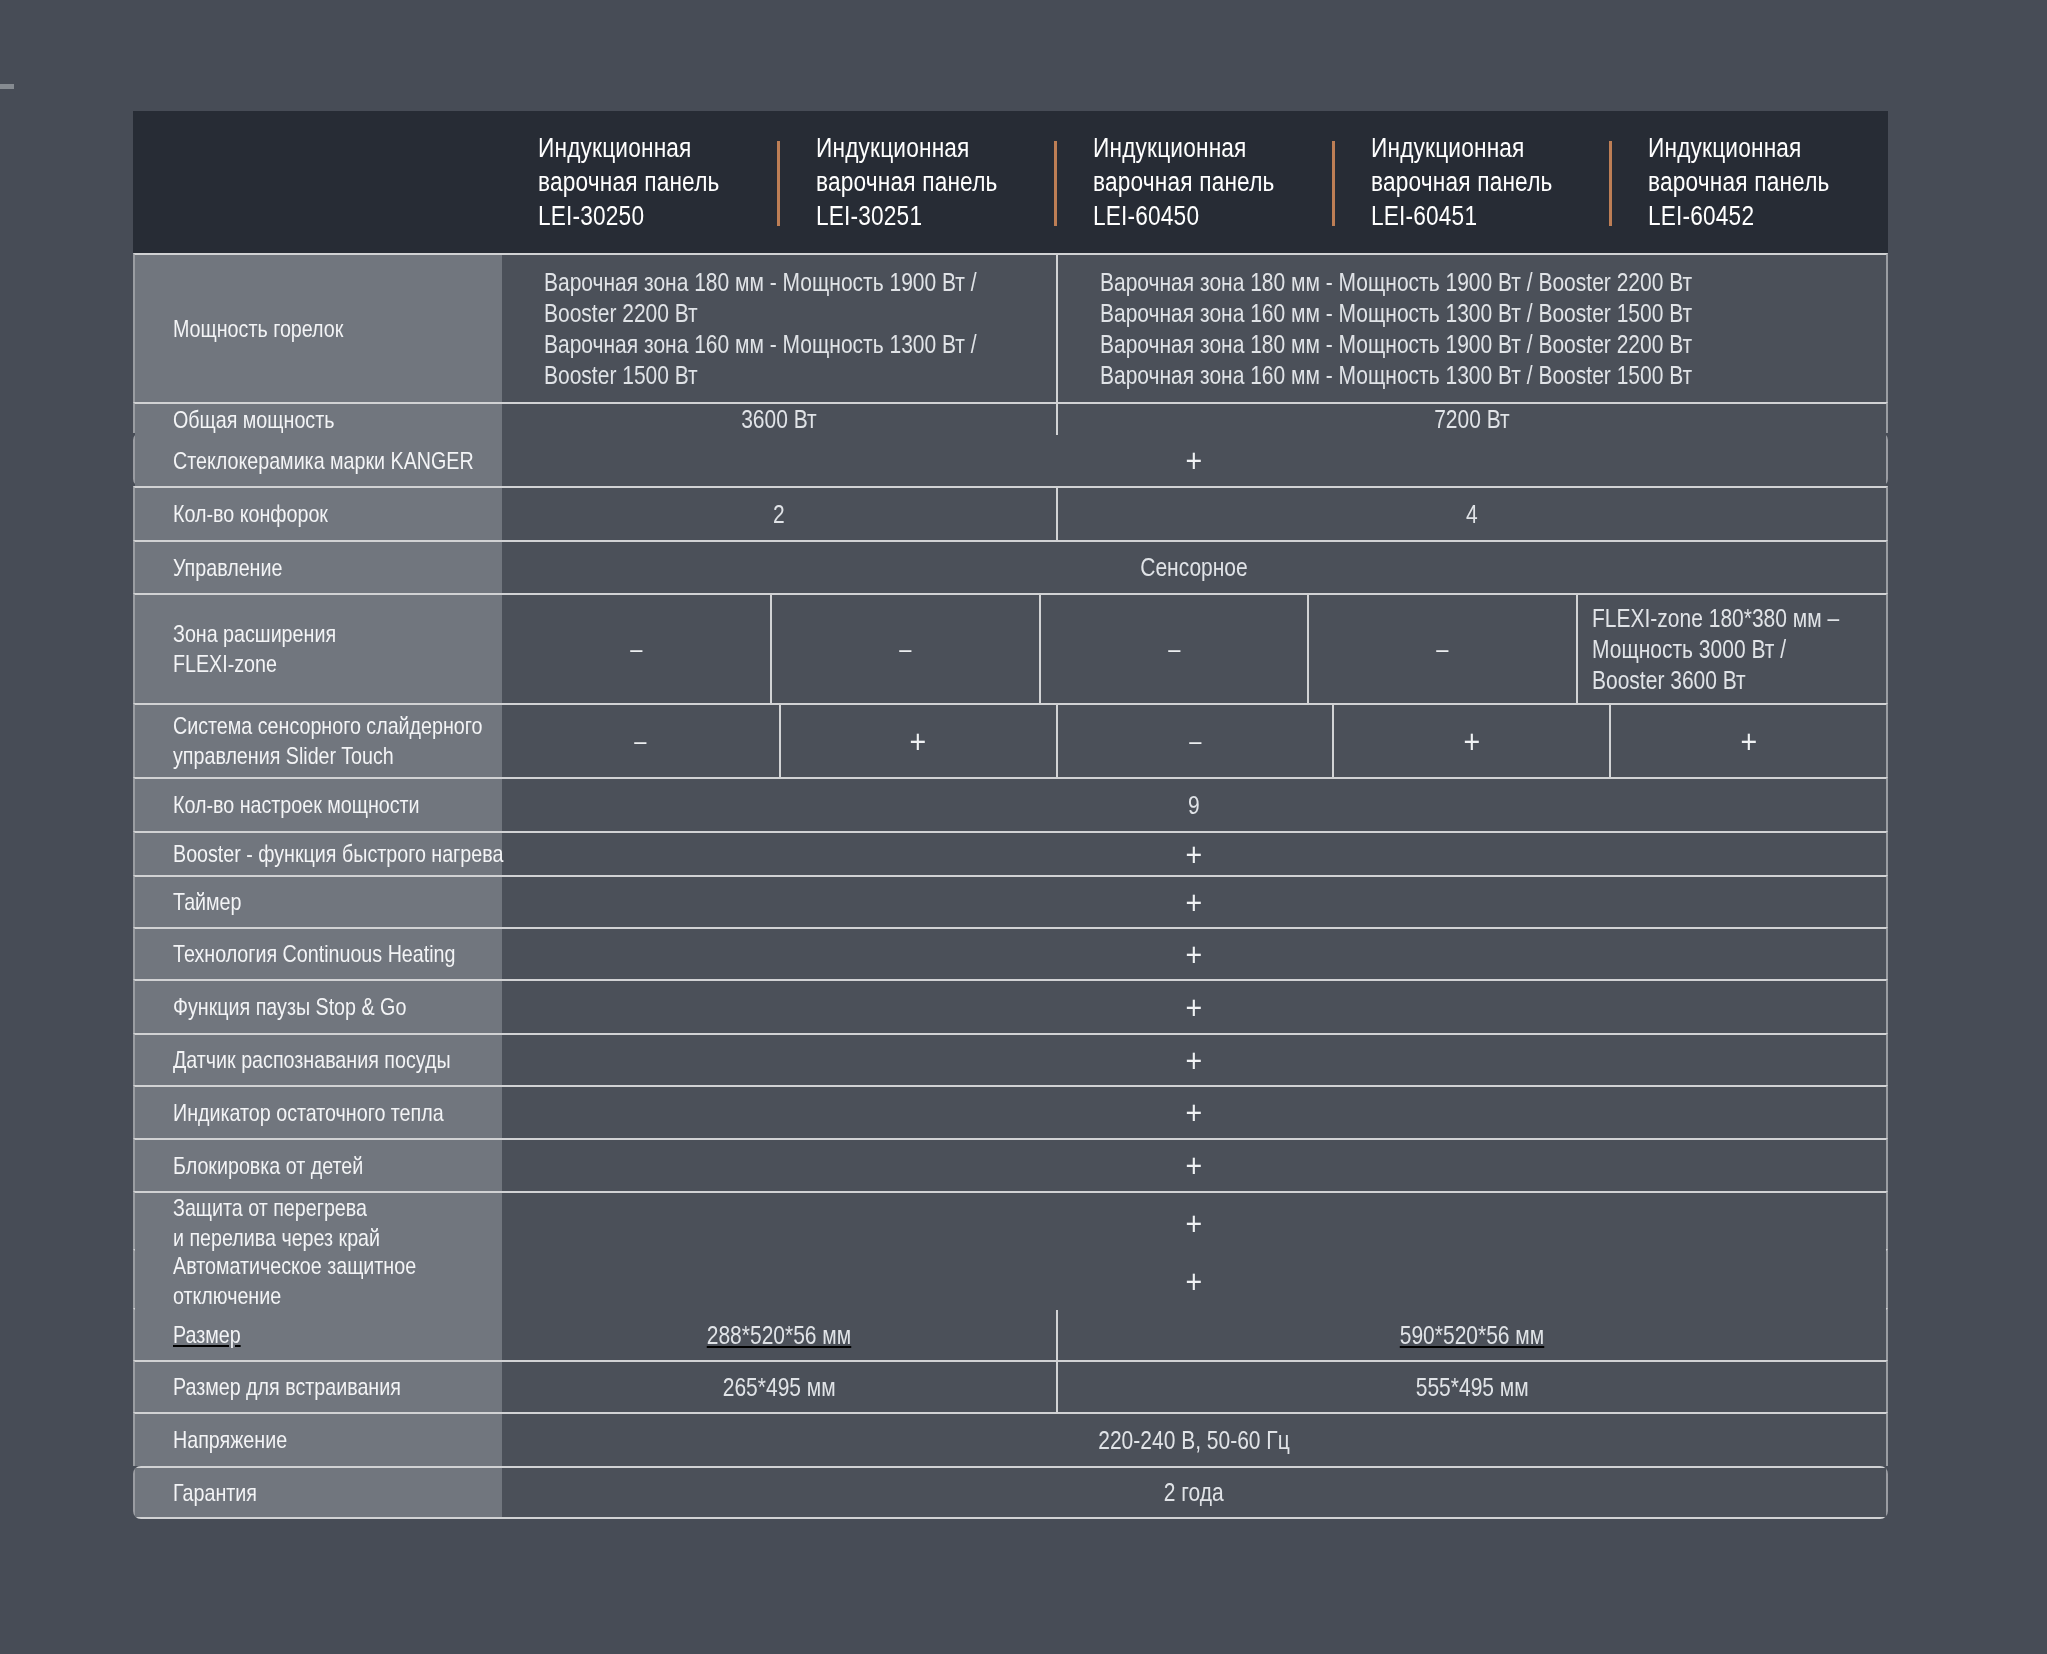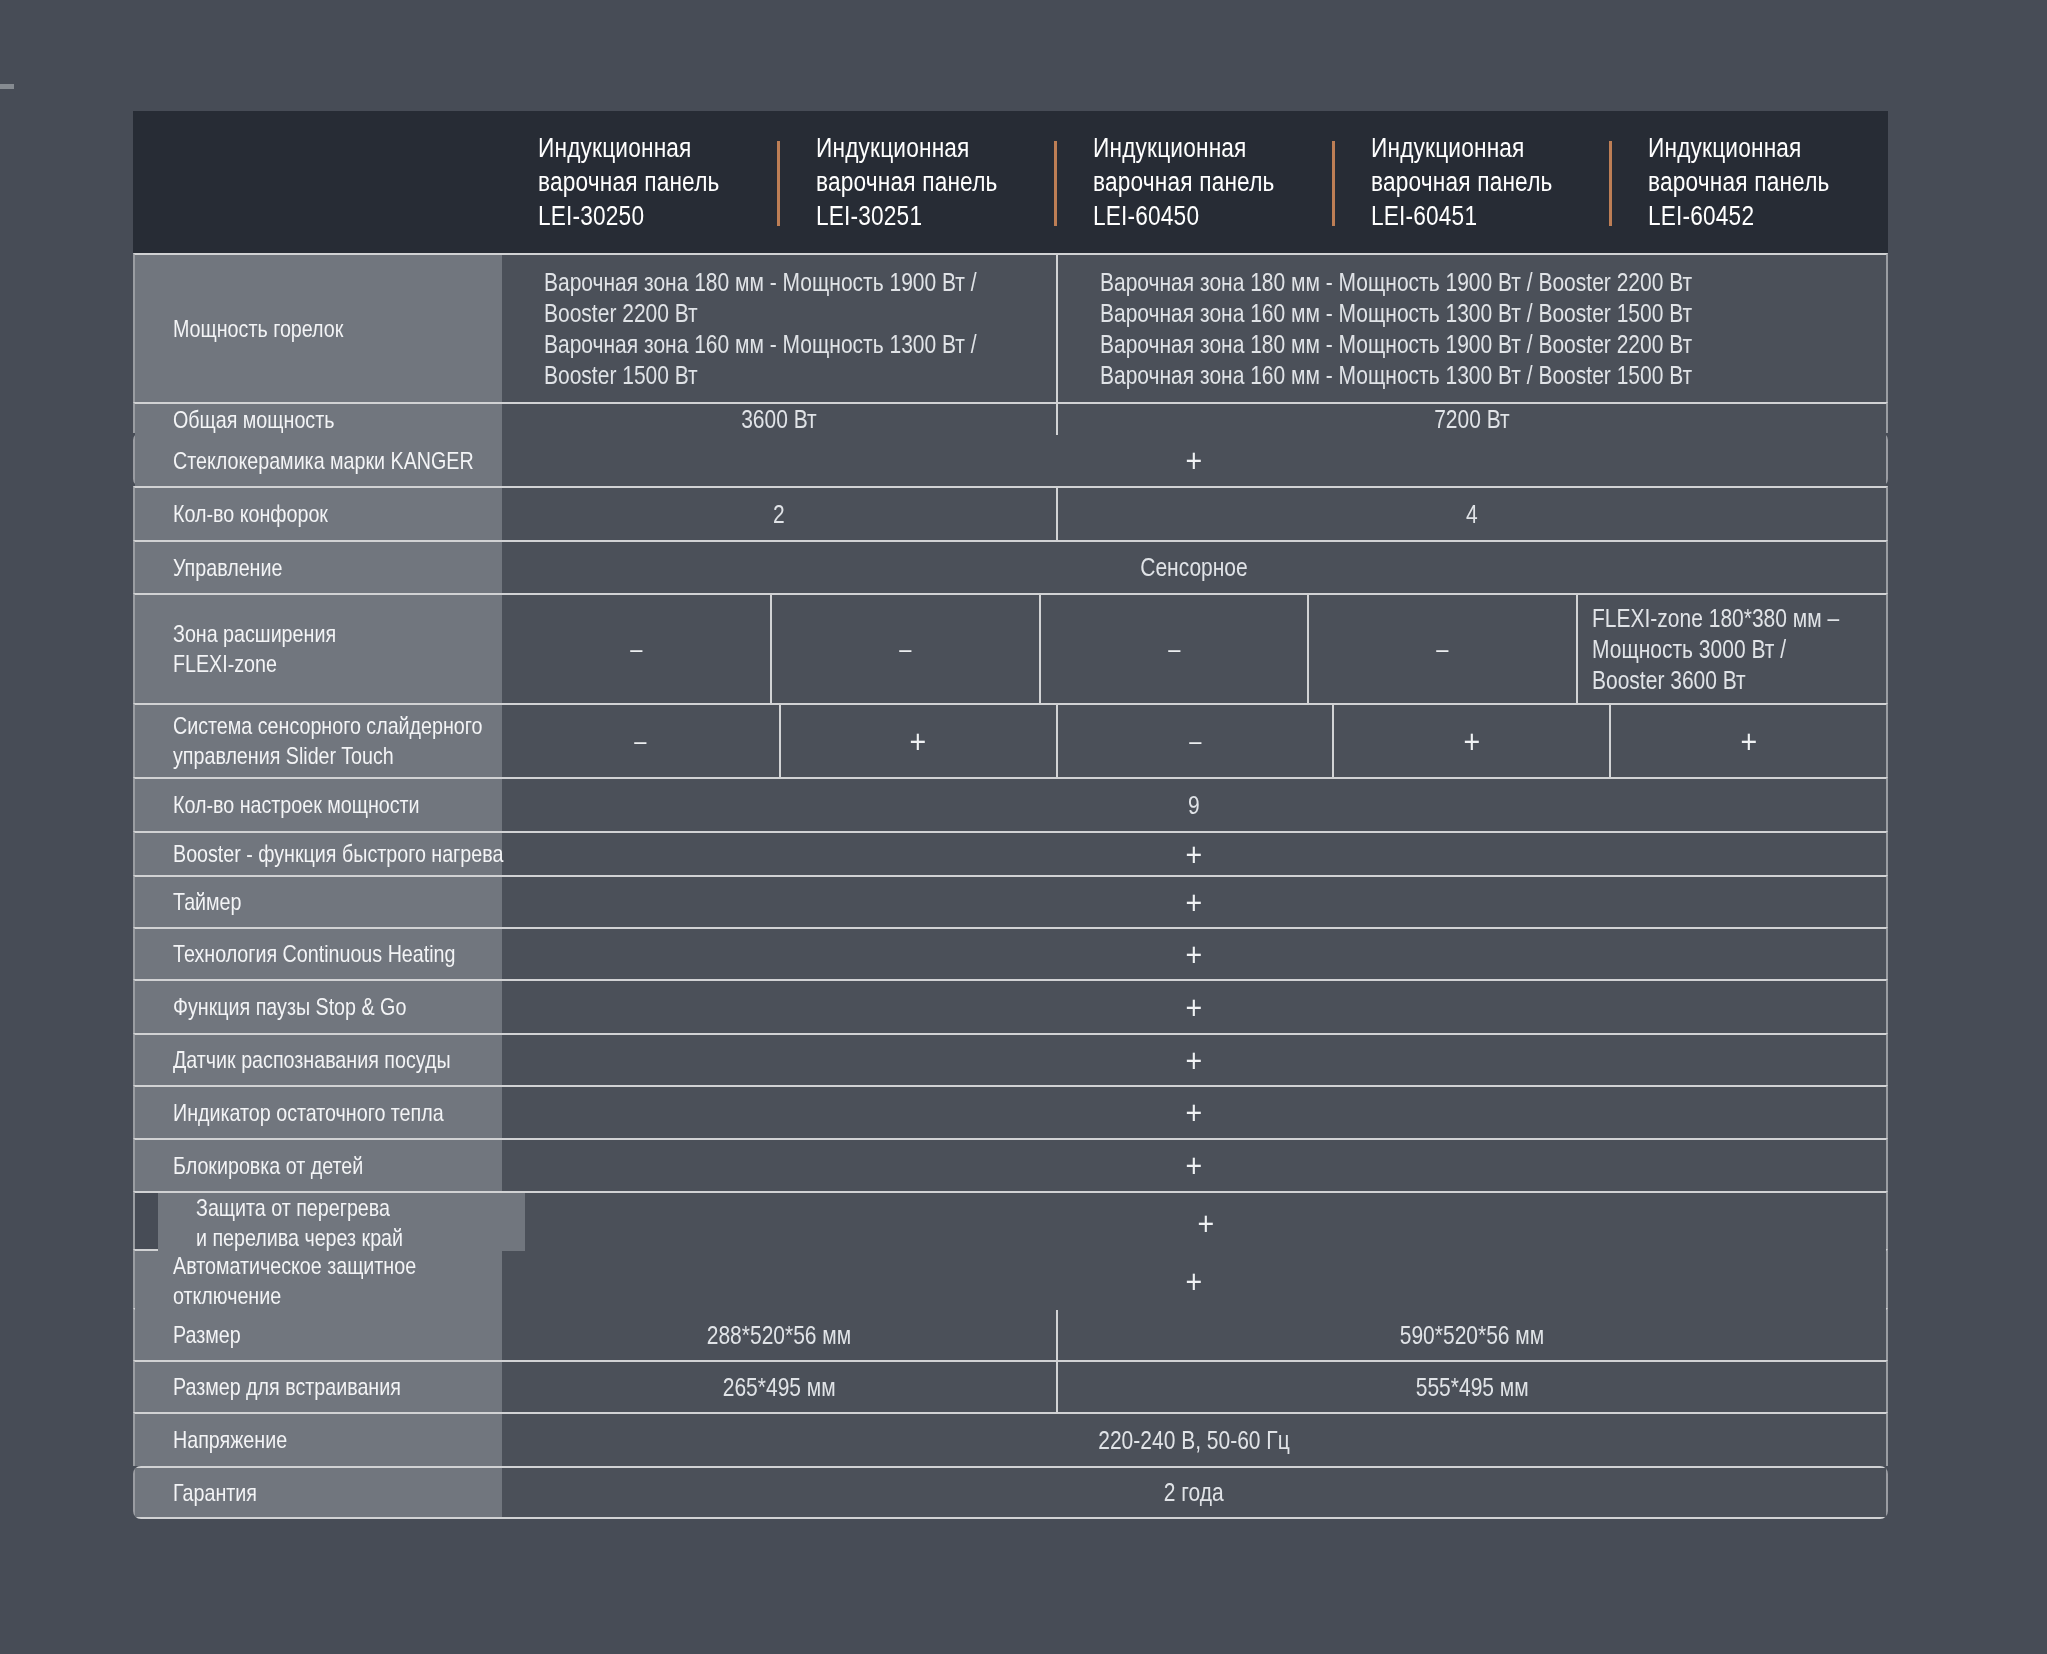--- a/index.html
+++ b/index.html
@@ -273,39 +273,39 @@
         </div>
       </div>
       <div class="row" style="height: 53px;">
         <div class="label">
           <span class="txt">Блокировка от детей</span>
         </div>
         <div class="cell sp5 plus">
           <span class="txt">+</span>
         </div>
       </div>
-      <div class="row" style="height: 58px; padding-left: 23px;">
+      <div class="row" style="height: 58px;">
         <div class="label">
           <span class="txt">Защита от перегрева
 и перелива через край</span>
         </div>
         <div class="cell sp5 plus">
           <span class="txt">+</span>
         </div>
       </div>
       <div class="row" style="height: 59px;">
         <div class="label">
           <span class="txt">Автоматическое защитное
 отключение</span>
         </div>
         <div class="cell sp5 plus">
           <span class="txt">+</span>
         </div>
       </div>
-      <div class="row" style="height: 52px;">
+      <div class="row" style="height: 52px; text-decoration: underline;">
         <div class="label">
           <span class="txt">Размер</span>
         </div>
         <div class="cell sp2">
           <span class="txt">288*520*56 мм</span>
         </div>
         <div class="cell sp3 vline">
           <span class="txt">590*520*56 мм</span>
         </div>
       </div>

